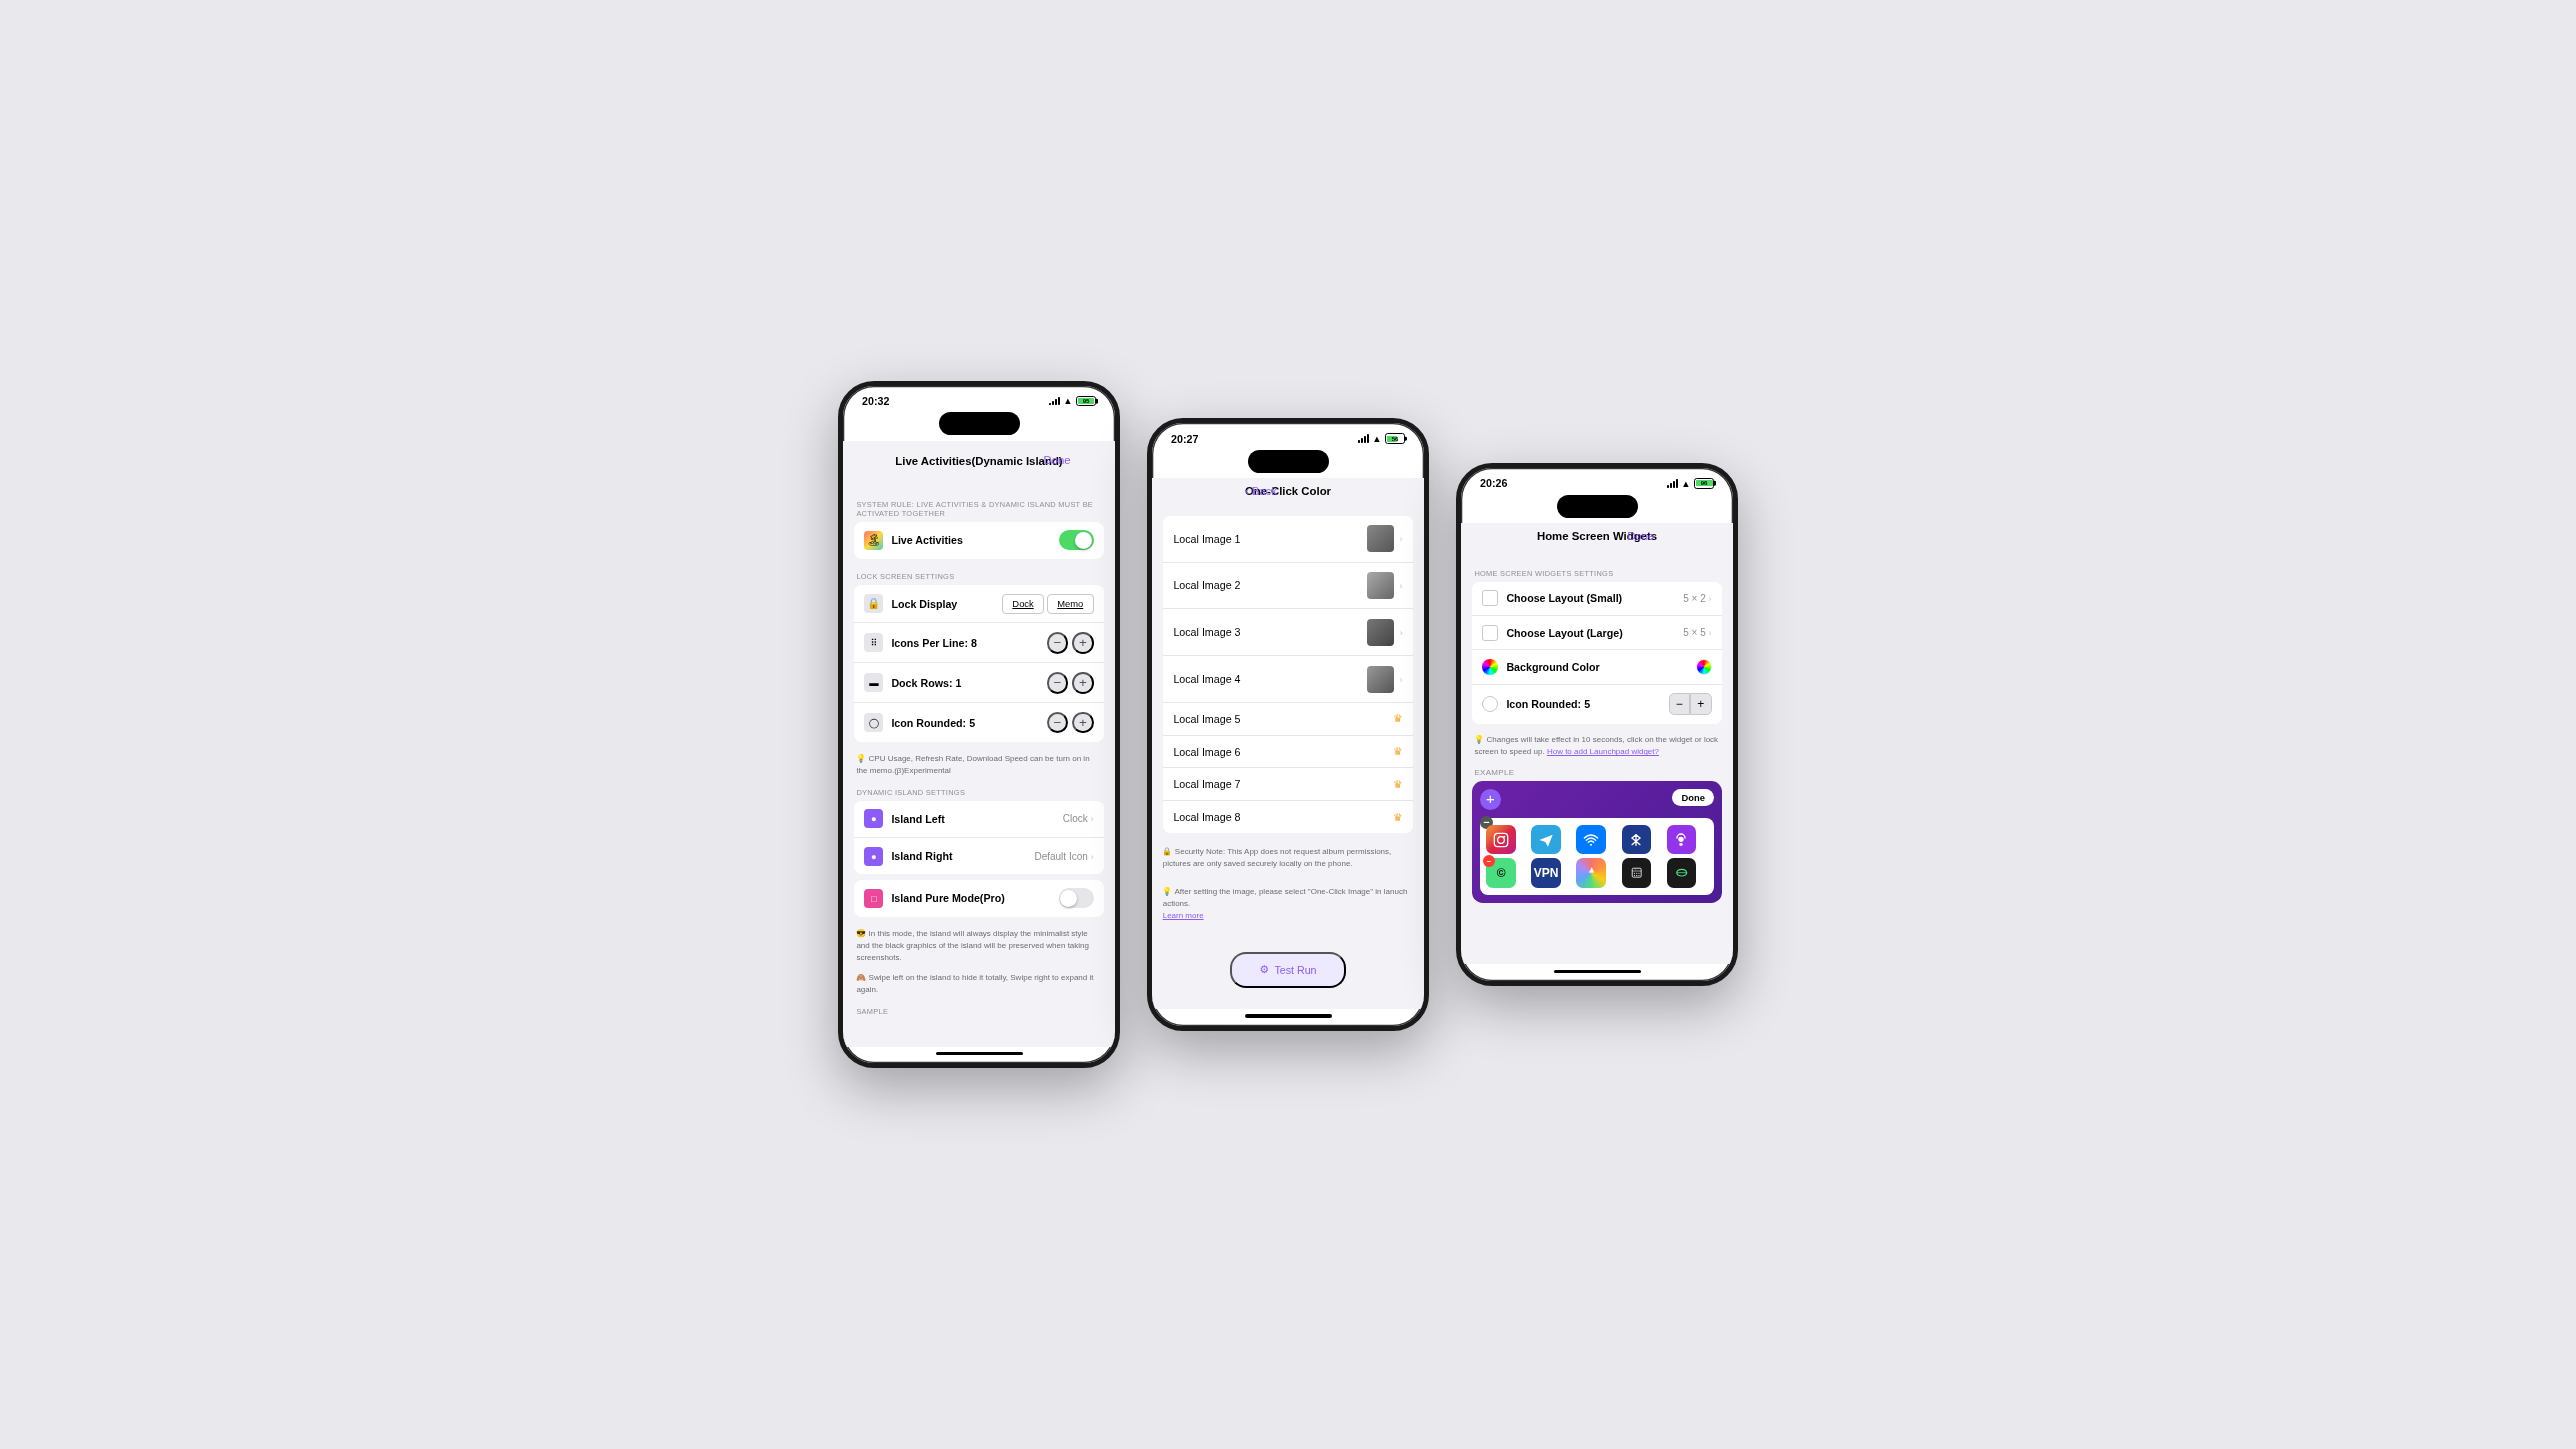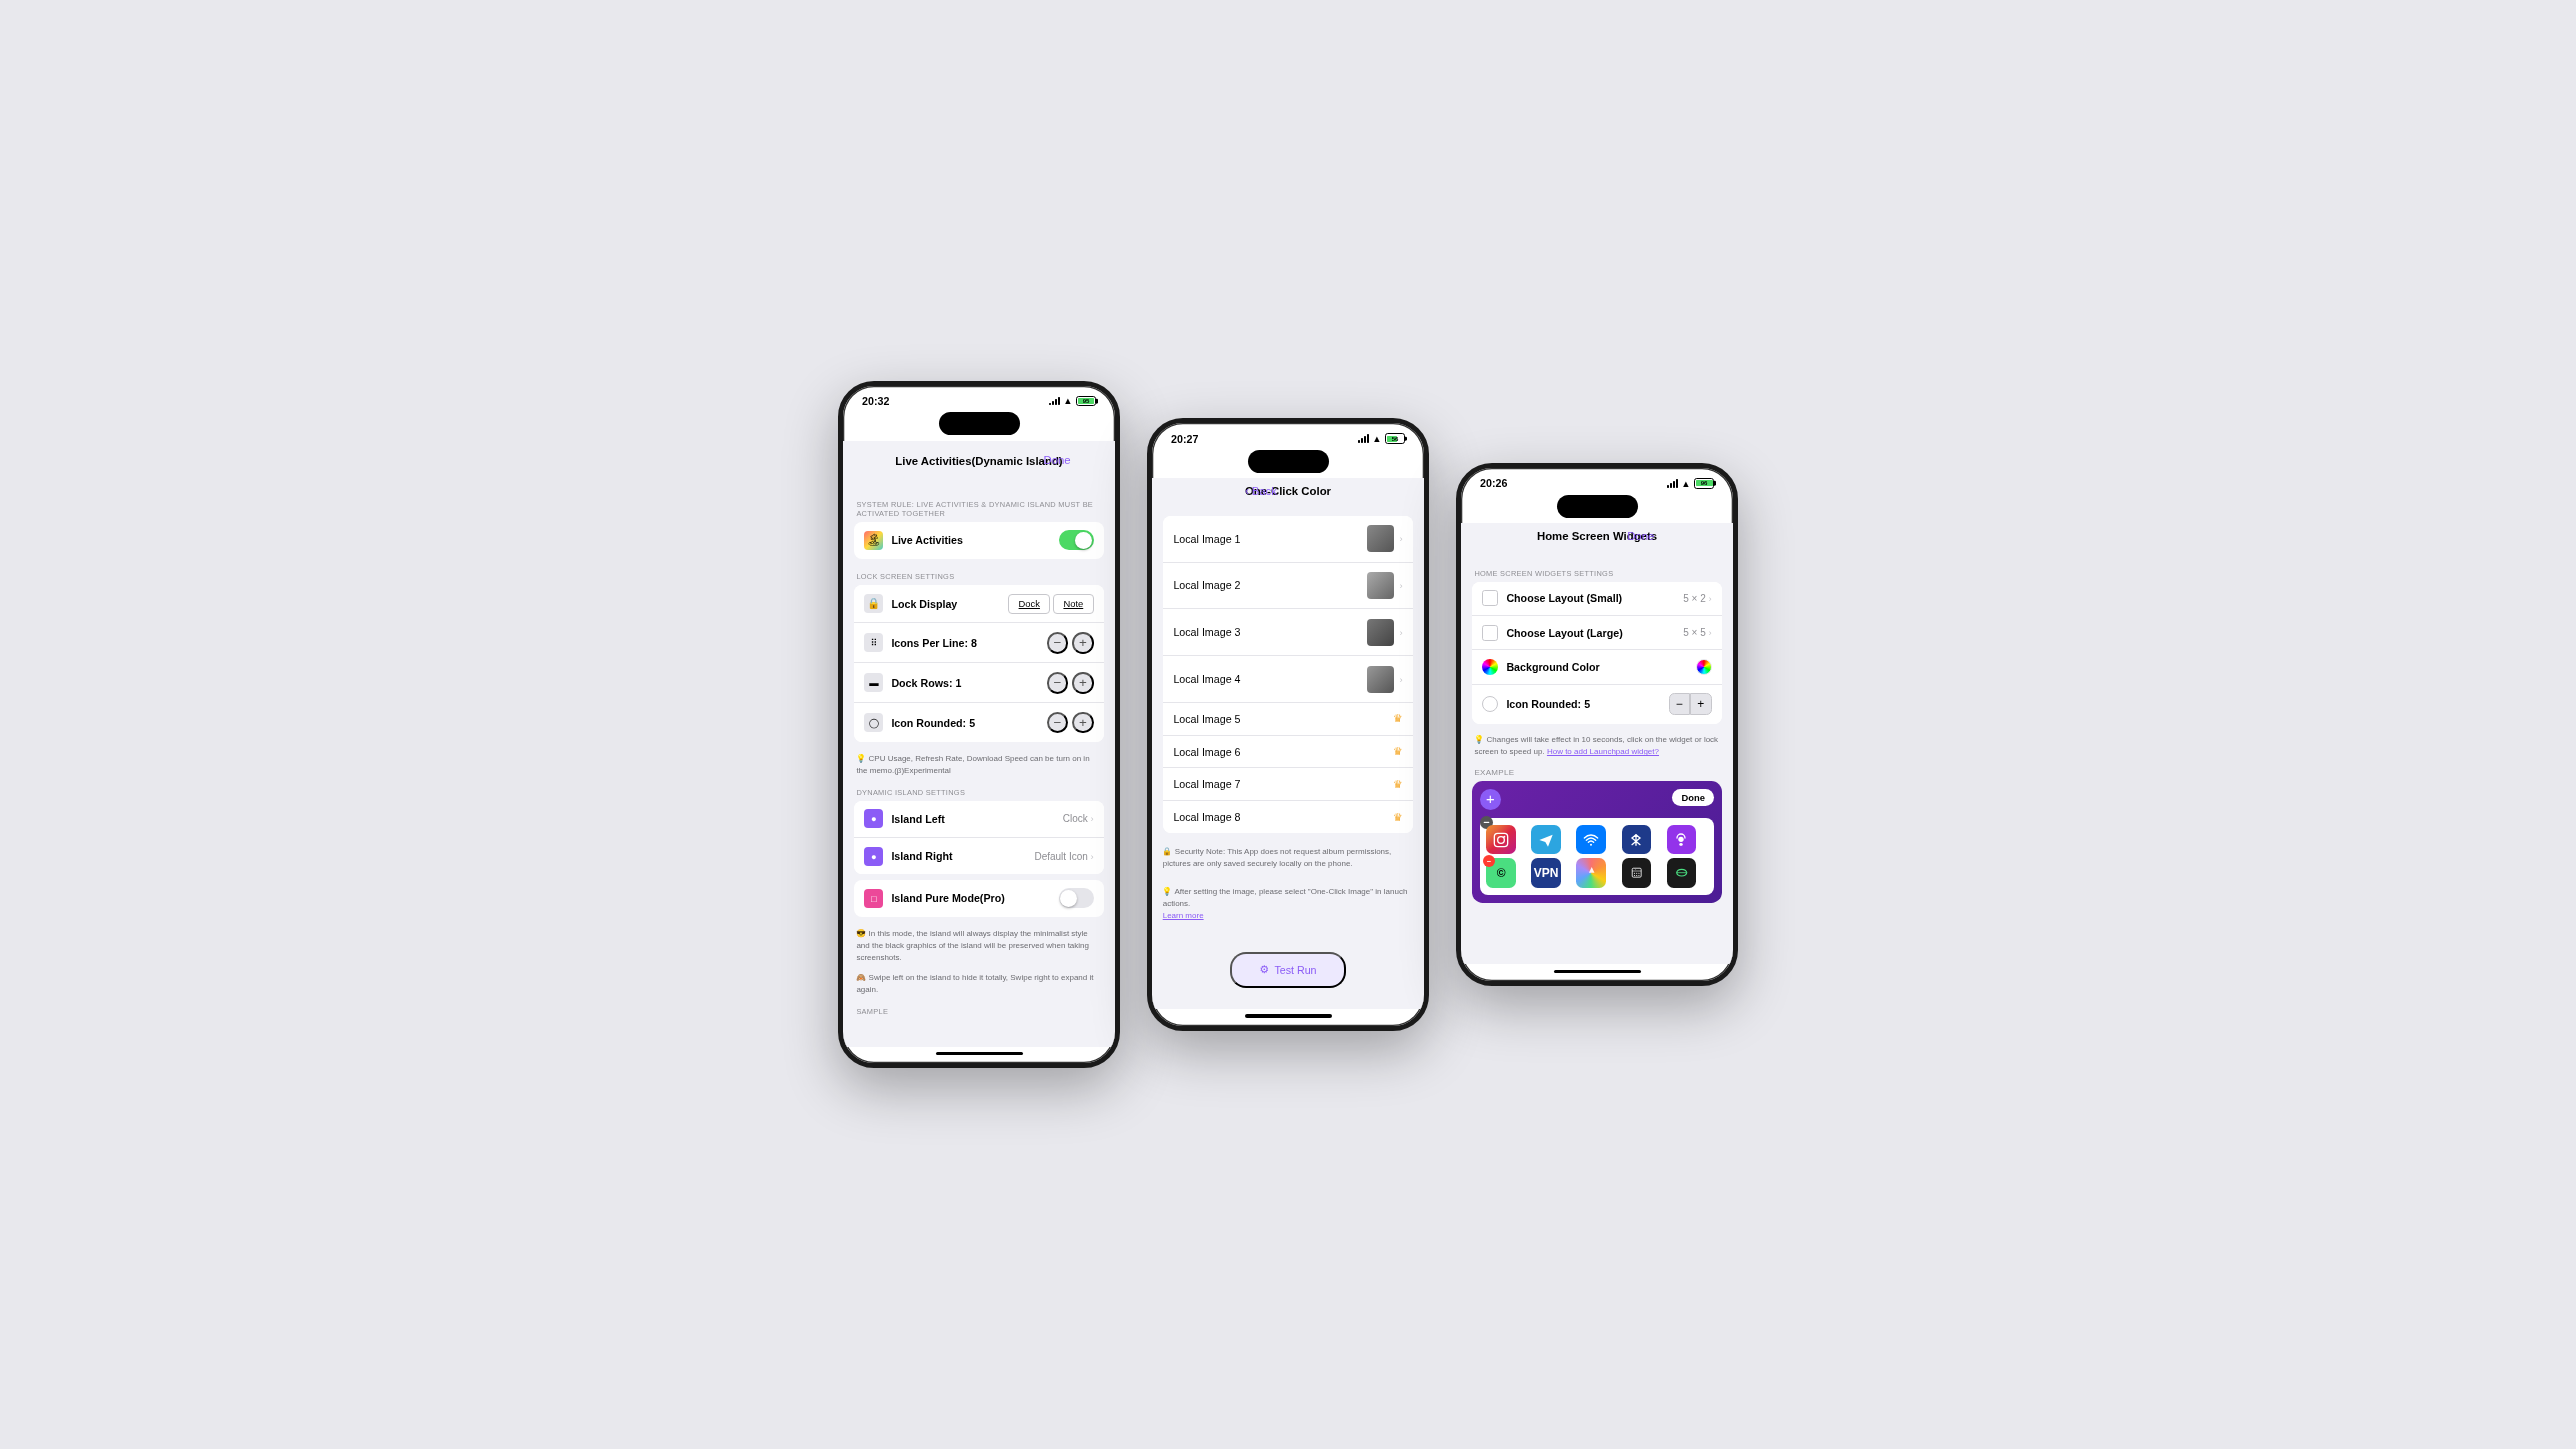--- a/index.html
+++ b/index.html
@@ -325,21 +325,21 @@
 
       <div class="section-label">LOCK SCREEN SETTINGS</div>
 
       <div class="card">
 
         <div class="card-row">
           <div class="row-icon" style="background:#e5e5ea; font-size:10.7px;">🔒</div>
           <span class="row-label">Lock Display</span>
           <div class="btn-group">
             <button class="btn-sm">Dock</button>
-            <button class="btn-sm">Note</button>
+            <button class="btn-sm">Memo</button>
           </div>
         </div>
 
         <div class="card-row">
           <div class="row-icon" style="background:#e5e5ea; font-size:9.4px;">⠿</div>
           <span class="row-label">Icons Per Line: 8</span>
           <div class="stepper">
             <button class="stepper-btn">−</button>
             <button class="stepper-btn">+</button>
           </div>

